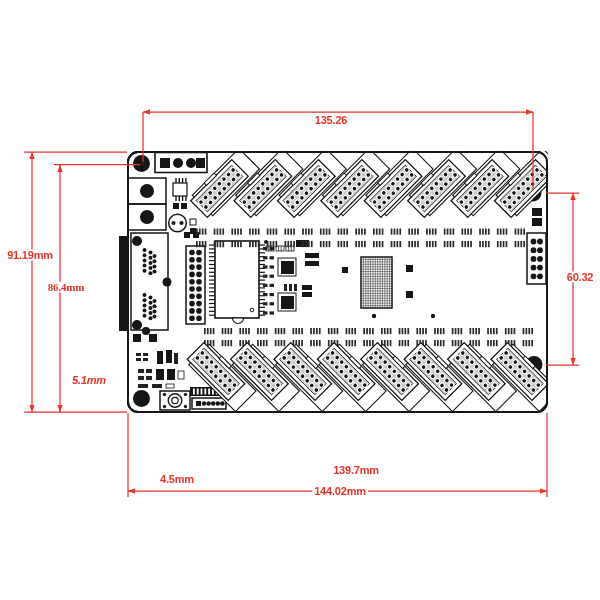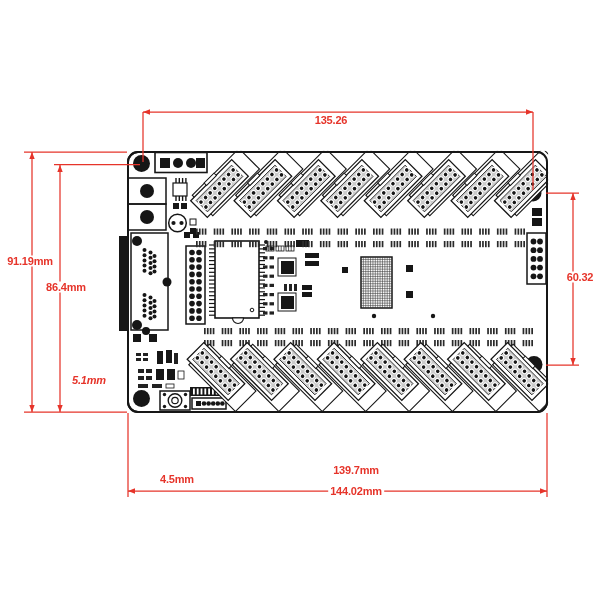--- a/index.html
+++ b/index.html
@@ -995,20 +995,20 @@
         <line x1="546" y1="365" x2="579" y2="365" stroke="#e6342a" stroke-width="1.25"></line>
         <line x1="128" y1="491" x2="547" y2="491" stroke="#e6342a" stroke-width="1.25"></line>
         <polygon points="128,491 135,488.3 135,493.7" fill="#e6342a"></polygon>
         <polygon points="547,491 540,488.3 540,493.7" fill="#e6342a"></polygon>
         <line x1="128" y1="413" x2="128" y2="497" stroke="#e6342a" stroke-width="1.25"></line>
         <line x1="547" y1="413" x2="547" y2="497" stroke="#e6342a" stroke-width="1.25"></line>
       </g>
     </svg>
 
   <div class="dim" style="left: 331px; top: 120px; color: rgb(230, 52, 42);">135.26</div>
-  <div class="dim" style="left: 30px; top: 261px; color: rgb(230, 52, 42);">91.19mm</div>
-  <div class="dim" style="left: 66px; top: 287px; color: rgb(230, 52, 42);">86.4mm</div>
+  <div class="dim" style="left: 30px; top: 255px; color: rgb(230, 52, 42);">91.19mm</div>
+  <div class="dim" style="left: 66px; top: 287px; color: rgb(230, 52, 42); font-family: Liberation Serif, serif;">86.4mm</div>
   <div class="dim" style="left: 580px; top: 277px; color: rgb(230, 52, 42);">60.32</div>
   <div class="dim" style="left: 89px; top: 380px; color: rgb(230, 52, 42); font-style: italic;">5.1mm</div>
   <div class="dim" style="left: 177px; top: 479px; color: rgb(230, 52, 42);">4.5mm</div>
   <div class="dim" style="left: 356px; top: 470px; color: rgb(230, 52, 42);">139.7mm</div>
-  <div class="dim" style="left: 356px; top: 491px; color: rgb(230, 52, 42);">144.02mm</div>
+  <div class="dim" style="left: 340px; top: 491px; color: rgb(230, 52, 42);">144.02mm</div>
 </div>
 
 </body></html>

